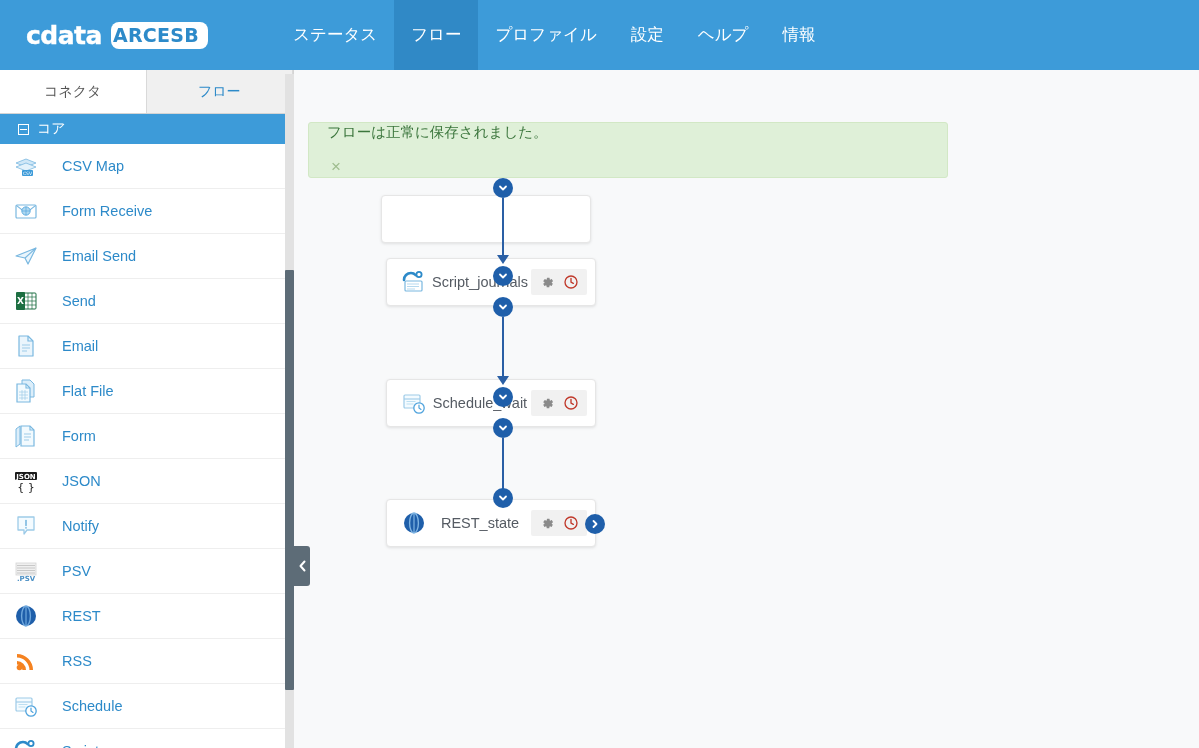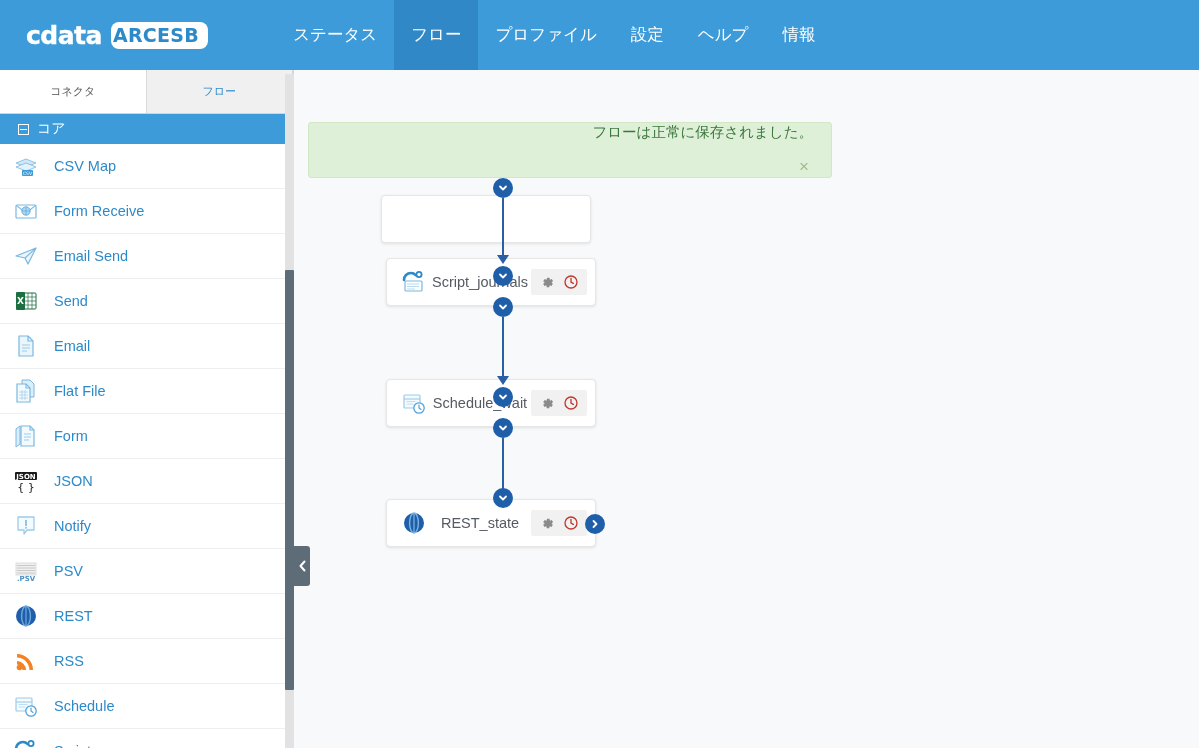--- a/index.html
+++ b/index.html
@@ -59,21 +59,21 @@
     border-right: 1px solid #d4d4d4;
   }
   .panel-tabs {
     display: flex; height: 44px;
     background: #f0f0f0;
     border-bottom: 1px solid #d4d4d4;
   }
   .panel-tab {
     flex: 1;
     display: flex; align-items: center; justify-content: center;
-    font-size: 11px;
+    font-size: 14px;
     cursor: pointer;
     color: #2d8ac9;
     background: #f0f0f0;
     border-right: 1px solid #d9d9d9;
     font-family: Liberation Mono, monospace;
   }
   .panel-tab.active {
     background: #ffffff;
     color: #555555;
   }
@@ -99,21 +99,21 @@
     height: 1px; background: #ffffff;
   }
   .conn-list {
     height: 604px;
     overflow: hidden;
     position: relative;
   }
   .conn-item {
     height: 45px;
     display: flex; align-items: center;
-    gap: 16px;
+    gap: 24px;
     padding-left: 14px;
     border-bottom: 1px solid #eeeeee;
     color: #2d8ac9;
     font-size: 14.5px;
     cursor: pointer;
     background: #ffffff;
   }
   .conn-icon {
     width: 24px; height: 24px;
     flex: 0 0 24px;
@@ -140,25 +140,25 @@
   
   .canvas {
     position: absolute; top: 70px; left: 294px;
     width: 905px; height: 678px;
     background: #f8f9fa;
     overflow: hidden;
   }
   .alert {
     position: absolute;
     top: 52px; left: 14px;
-    width: 524px; height: 56px;
+    width: 640px; height: 56px;
     background: #dff0d8;
     border: 1px solid #d2e8c5;
     border-radius: 3px;
-    display: flex; align-items: flex-end;
+    display: flex; align-items: flex-start;
     padding: 0 18px;
     z-index: 20;
     flex-direction: column;
   }
   .alert-text {
     flex: 1;
     color: #3c763d;
     font-size: 14.5px;
   }
   .alert-close {

